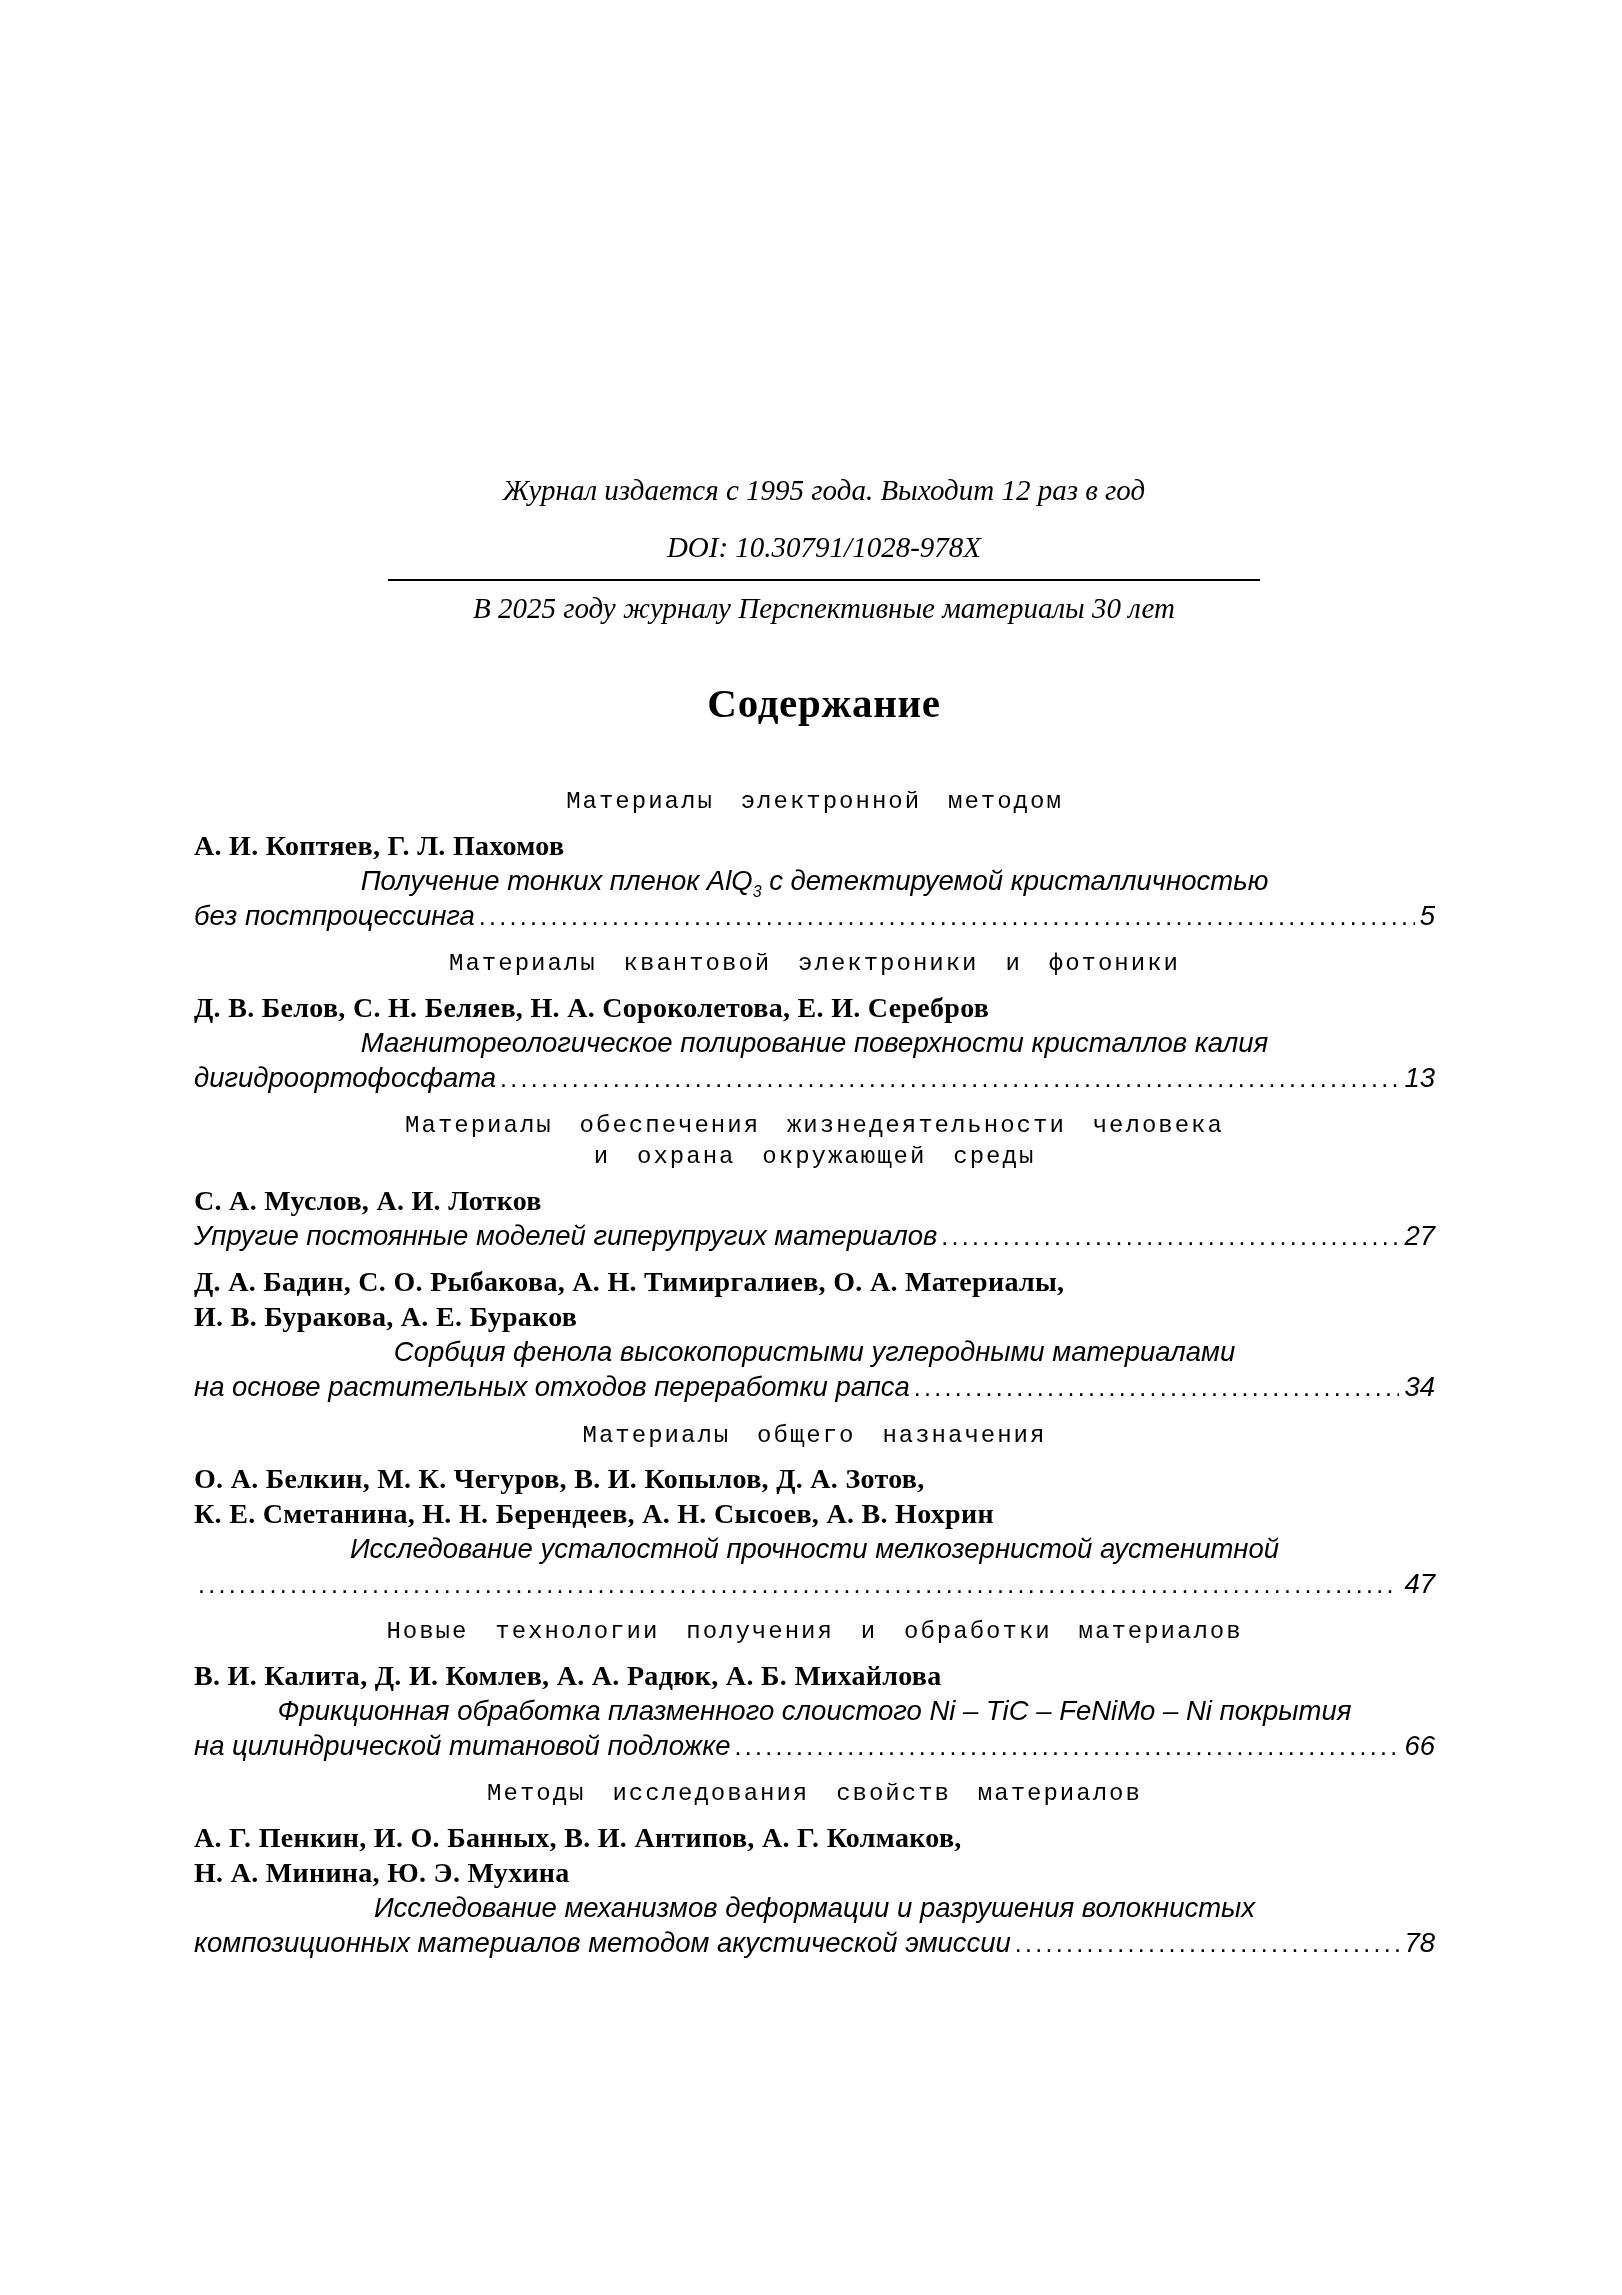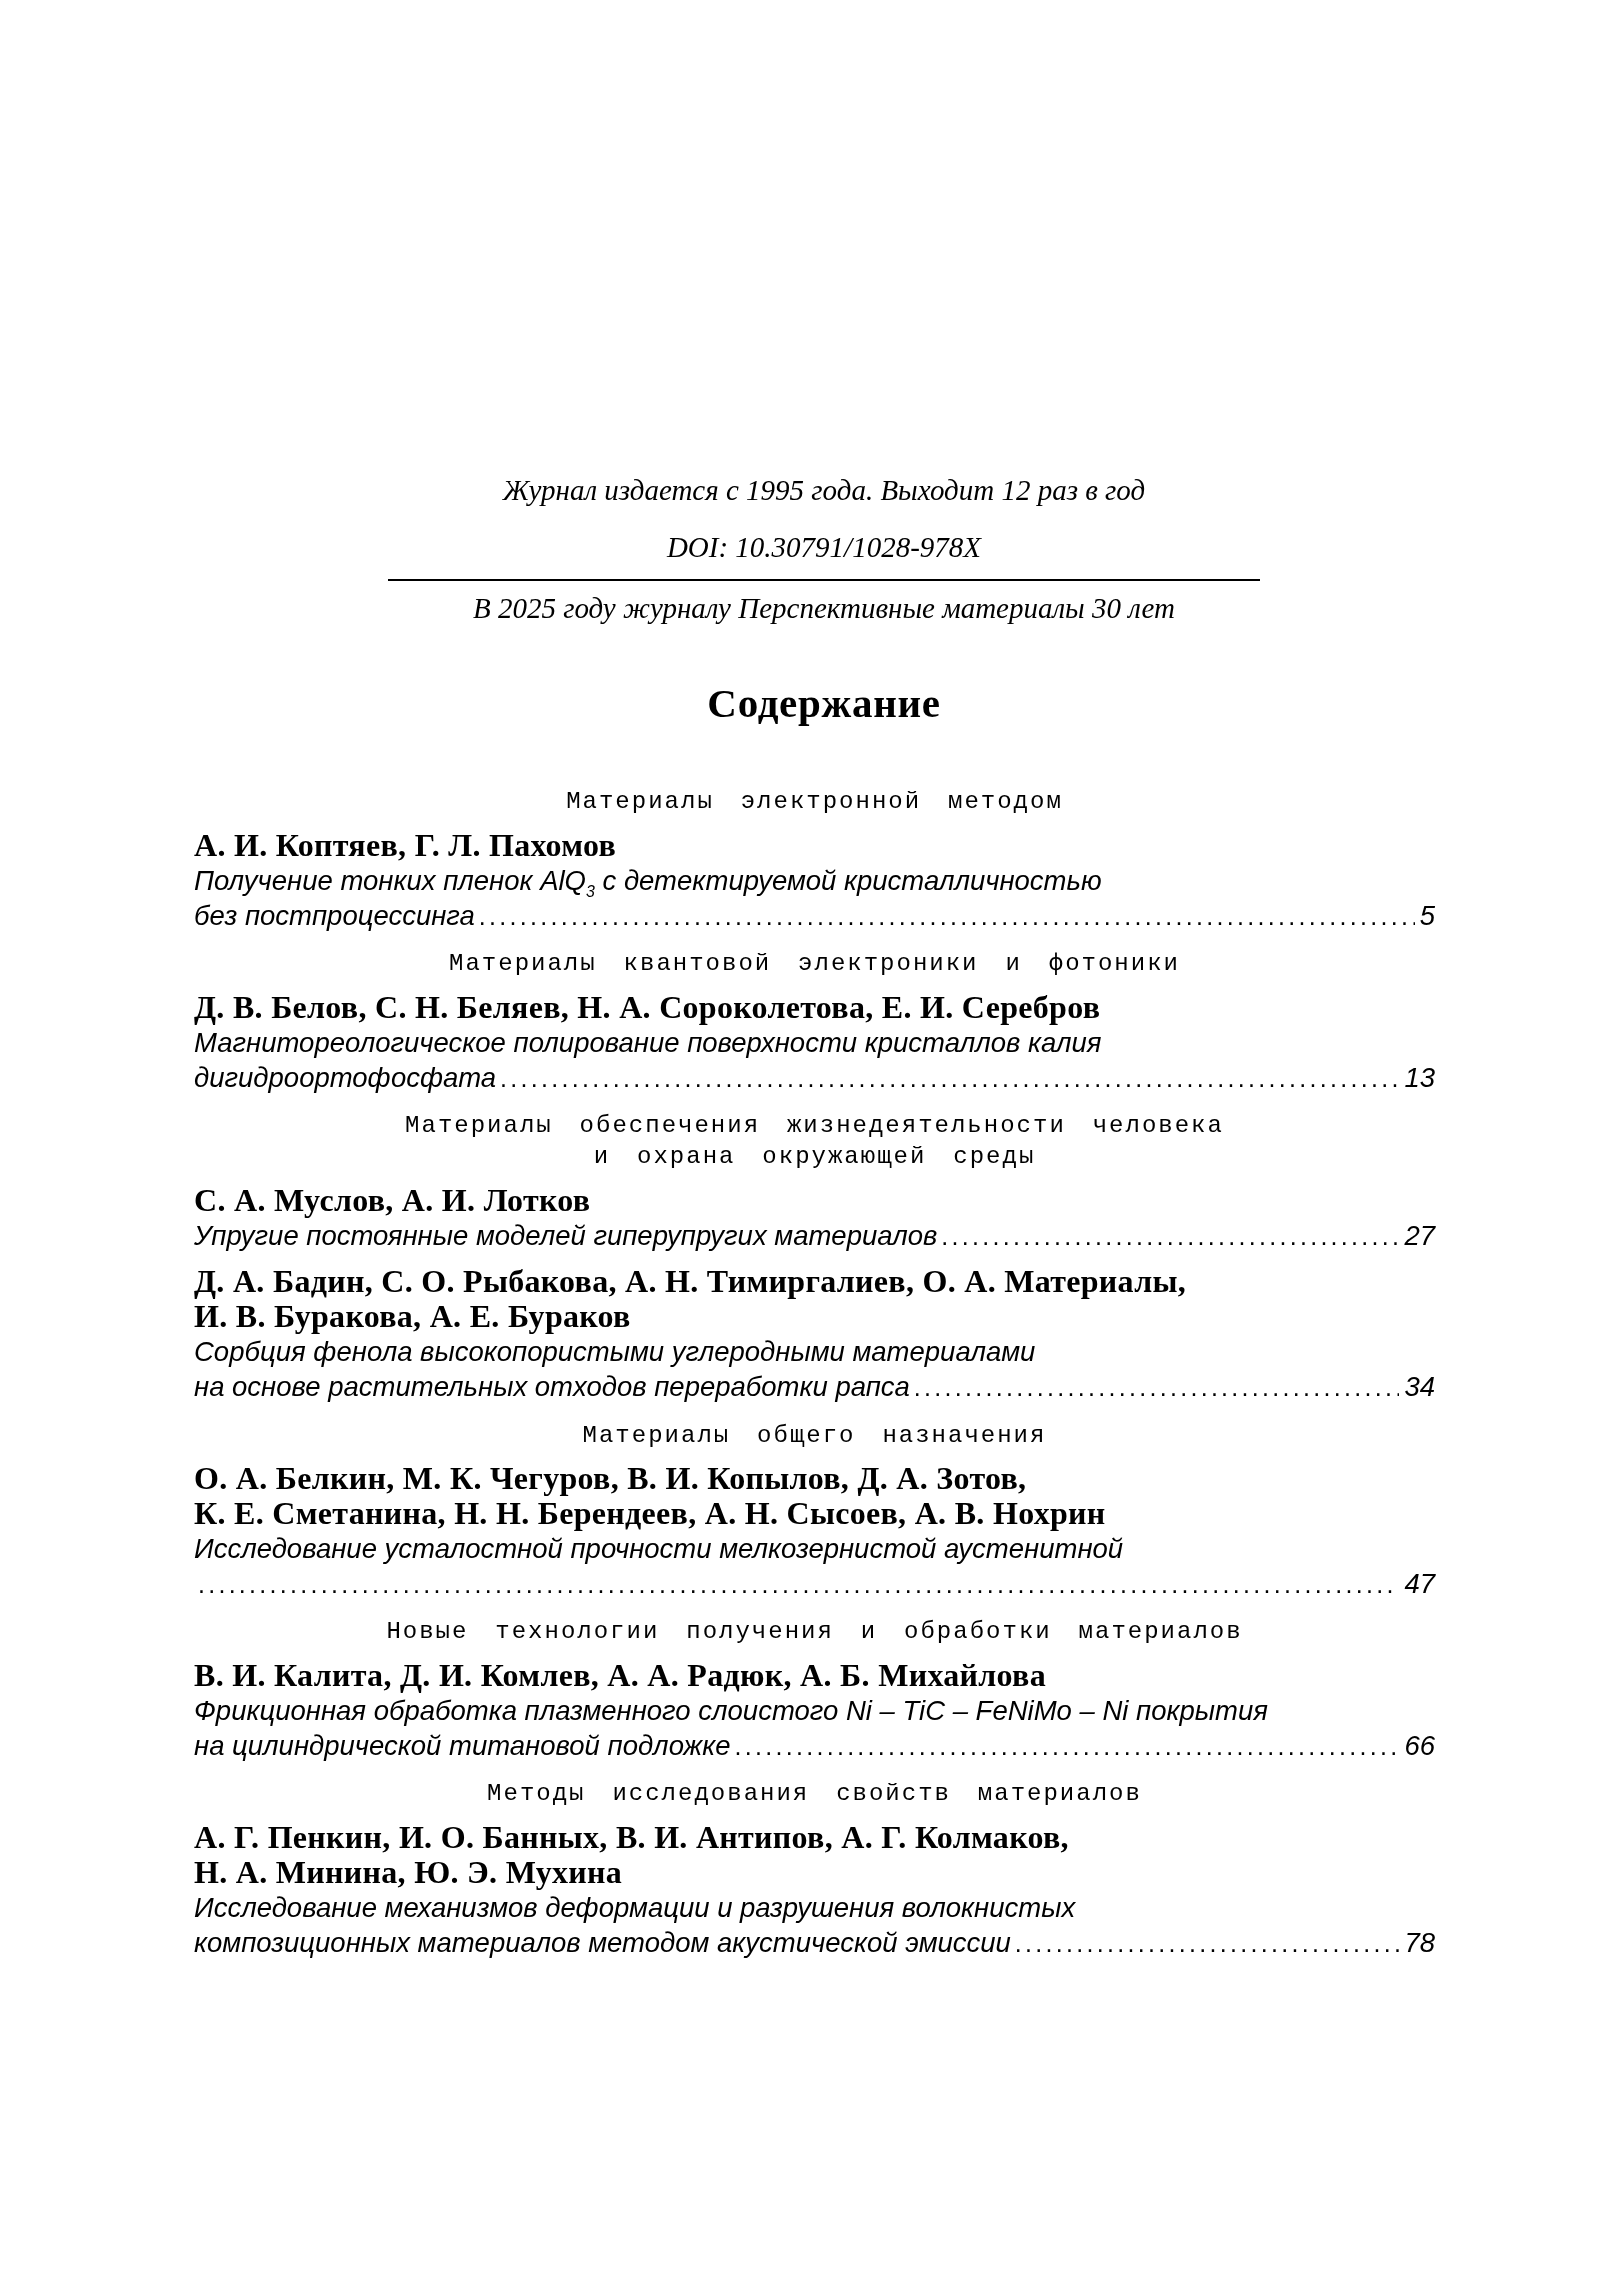--- a/index.html
+++ b/index.html
@@ -55,27 +55,28 @@
   }
   .sec-heading {
     margin-top:14.4px;
     text-align:center;
     font-family:"Liberation Mono", monospace;
     font-size:24px; line-height:31px;
     letter-spacing:2px; word-spacing:10.5px;
   }
   .entry { margin-top:10.5px; }
   .authors {
-    font-weight:bold; font-size:32px; line-height:35px;
+    font-weight:bold; font-size:28px; line-height:35px;
     letter-spacing:0.3px; white-space:nowrap;
   }
   .title-line {
     font-family:"Liberation Sans", sans-serif;
     font-style:italic; font-size:27.5px; line-height:35px;
     white-space:nowrap;
+    text-align:center;
   }
   .title-line.last { display:flex; align-items:baseline; }
   .title-line .t { white-space:nowrap; }
   .title-line sub { font-size:58%; line-height:0; }
   .leader {
     flex:1 1 auto; overflow:hidden; white-space:nowrap;
     margin:0 5.2px 0 3.9px; min-width:13px;
   }
   .leader::after {
     content:"................................................................................................................................................................................................................................";

